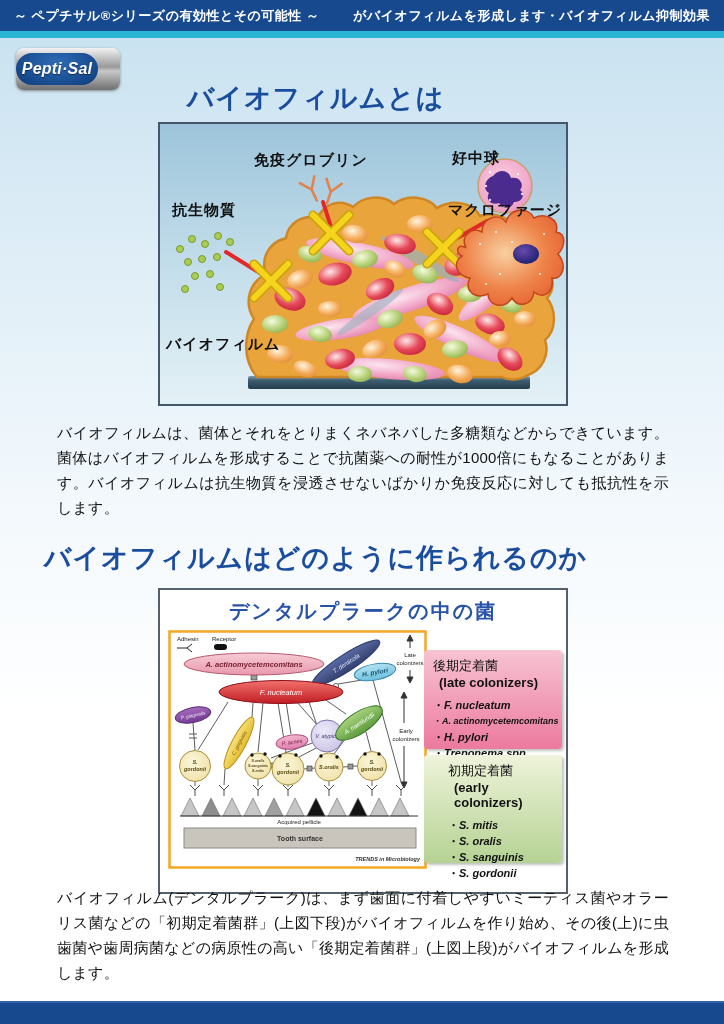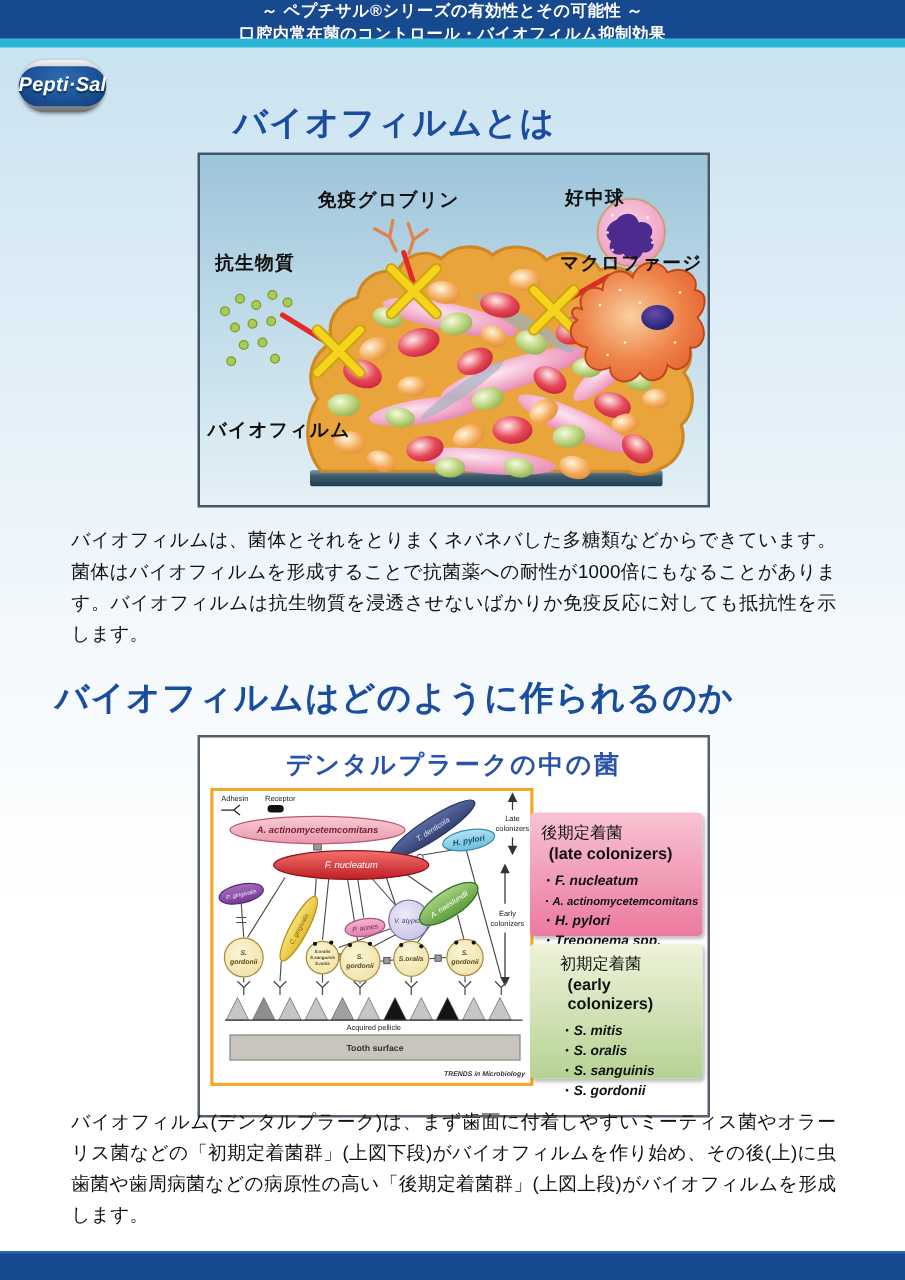--- a/index.html
+++ b/index.html
@@ -1,27 +1,27 @@
 <!DOCTYPE html>
 <html><head>
 <meta charset="utf-8">
 <style>
   html,body{margin:0;padding:0;}
   body{font-family:"Liberation Sans","DejaVu Sans",sans-serif;background:#888;}
   .page{position:relative;width:724px;height:1024px;margin:0 auto;overflow:hidden;
     background:linear-gradient(180deg,#c6e1ef 0%,#dcecf6 22%,#f2f8fc 48%,#ffffff 70%,#ffffff 100%);}
   
   .topbar{position:absolute;left:0;top:0;width:724px;height:31px;background:#17498f;
-    display:flex;align-items:center;justify-content:space-between;padding:0 14px;box-sizing:border-box;flex-direction:column;}
+    display:flex;align-items:center;justify-content:space-between;padding:0 14px;box-sizing:border-box;}
   .topbar span{color:#fff;font-weight:bold;font-size:13px;letter-spacing:.5px;white-space:nowrap;}
   .cyanstrip{position:absolute;left:0;top:31px;width:724px;height:7px;background:#29b5d4;}
   
-  .logo{position:absolute;left:16px;top:48px;width:68px;height:42px;border-radius:20px;
+  .logo{position:absolute;left:16px;top:48px;width:104px;height:42px;border-radius:8px;
     background:linear-gradient(180deg,#f2f2f2,#9a9a9a 45%,#c8c8c8 55%,#6f6f6f);
-    box-shadow:0 1px 3px rgba(0,0,0,.4);display:flex;align-items:center;justify-content:center;}
+    box-shadow:0 1px 3px rgba(0,0,0,.4);display:flex;align-items:center;}
   .logo-inner{width:82px;height:32px;border-radius:16px;
     background:radial-gradient(ellipse at 50% 30%,#2e6cb4,#174a8e 70%,#0e3a74);
     display:flex;align-items:center;justify-content:center;}
   .logo-inner span{color:#fff;font-weight:bold;font-style:italic;font-size:16px;letter-spacing:.2px;
     text-shadow:0 1px 1px rgba(0,0,0,.5);}
   
   .h-title{position:absolute;left:0;width:631px;text-align:center;color:#1a4d9e;
     font-weight:900;font-size:27px;letter-spacing:1px;}
   .t1{top:80px;} .t2{top:540px;}
   
@@ -55,21 +55,21 @@
   .footbar{position:absolute;left:0;bottom:0;width:724px;height:21px;background:#17498f;border-top:2px solid #2f62ac;box-sizing:content-box;}
   text{font-family:"Liberation Sans","DejaVu Sans",sans-serif;}
 </style>
 </head>
 <body>
 
 <div class="page">
 
   <div class="topbar">
     <span>～ ペプチサル®シリーズの有効性とその可能性 ～</span>
-    <span>口腔内常在菌のコントロール・バイオフィルム抑制効果</span>
+    <span>がバイオフィルムを形成します・バイオフィルム抑制効果</span>
   </div>
   <div class="cyanstrip"></div>
 
   <div class="logo">
     <div class="logo-inner">
       <span>Pepti·Sal</span>
     </div>
   </div>
 
   <div class="h-title t1">バイオフィルムとは</div>

